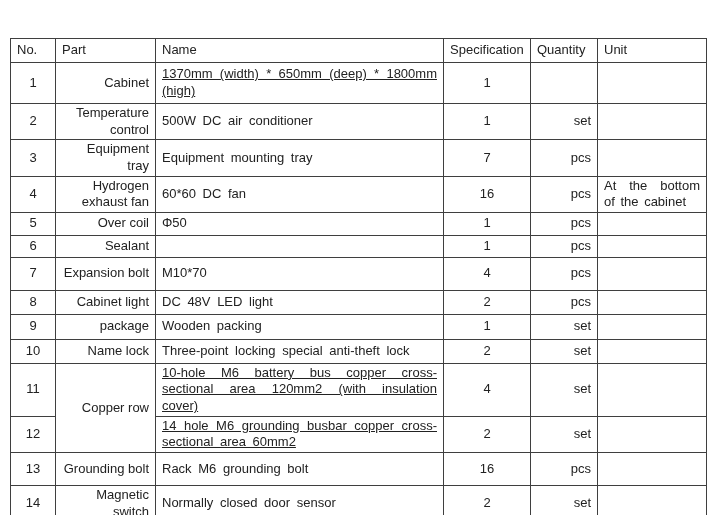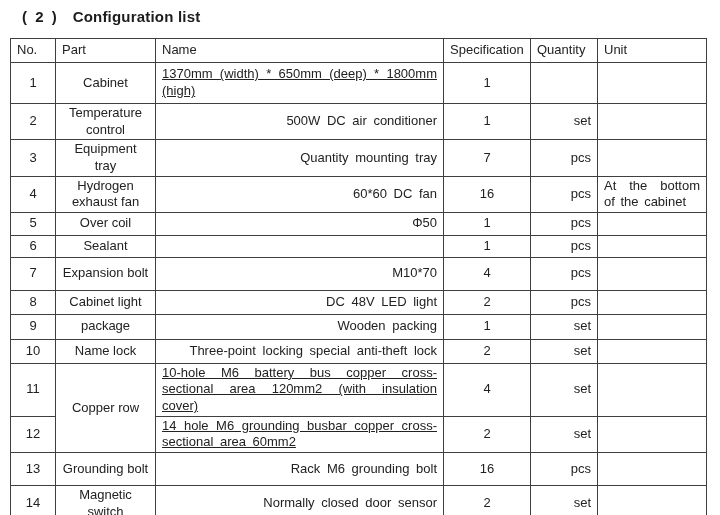--- a/index.html
+++ b/index.html
@@ -48,36 +48,33 @@
     vertical-align: middle;
     line-height: 1.28;
     font-weight: normal;
     overflow: hidden;
   }
   table.cfg th {
     text-align: left;
   }
   th.col-no-h { text-align: center; padding-left: 2px; padding-right: 2px; }
   td.col-no   { text-align: center; padding-left: 2px; padding-right: 2px; }
-  td.col-part { text-align: center; }
-  td.col-name { text-align: right; word-spacing: 3px; }
+  td.col-part { text-align: right; }
+  td.col-name { text-align: left; word-spacing: 3px; }
   td.col-name.justify { text-align: justify; text-decoration: underline; }
   td.col-spec { text-align: center; }
   td.col-qty  { text-align: right; }
   td.col-unit { text-align: left; }
   td.col-unit.justify { text-align: justify; word-spacing: 2px; }
 </style>
 </head>
 <body>
 
 <div class="page">
 
-  <div class="title">
-    <span class="prefix">( 2 )</span><span>Configuration list</span>
-  </div>
 
   <table class="cfg">
     <colgroup>
       <col style="width:45px">
       <col style="width:100px">
       <col style="width:288px">
       <col style="width:87px">
       <col style="width:67px">
       <col style="width:109px">
     </colgroup>
@@ -105,21 +102,21 @@
         <td class="col-part">Temperature control</td>
         <td class="col-name">500W DC air conditioner</td>
         <td class="col-spec">1</td>
         <td class="col-qty">set</td>
         <td class="col-unit"></td>
       </tr>
 
       <tr style="height:34px">
         <td class="col-no">3</td>
         <td class="col-part">Equipment tray</td>
-        <td class="col-name">Quantity mounting tray</td>
+        <td class="col-name">Equipment mounting tray</td>
         <td class="col-spec">7</td>
         <td class="col-qty">pcs</td>
         <td class="col-unit"></td>
       </tr>
 
       <tr style="height:33px">
         <td class="col-no">4</td>
         <td class="col-part">Hydrogen exhaust fan</td>
         <td class="col-name">60*60 DC fan</td>
         <td class="col-spec">16</td>

